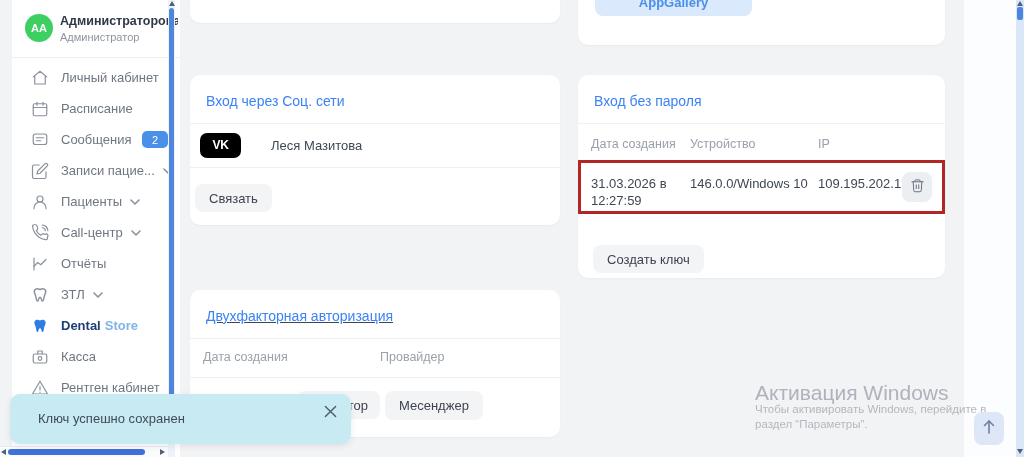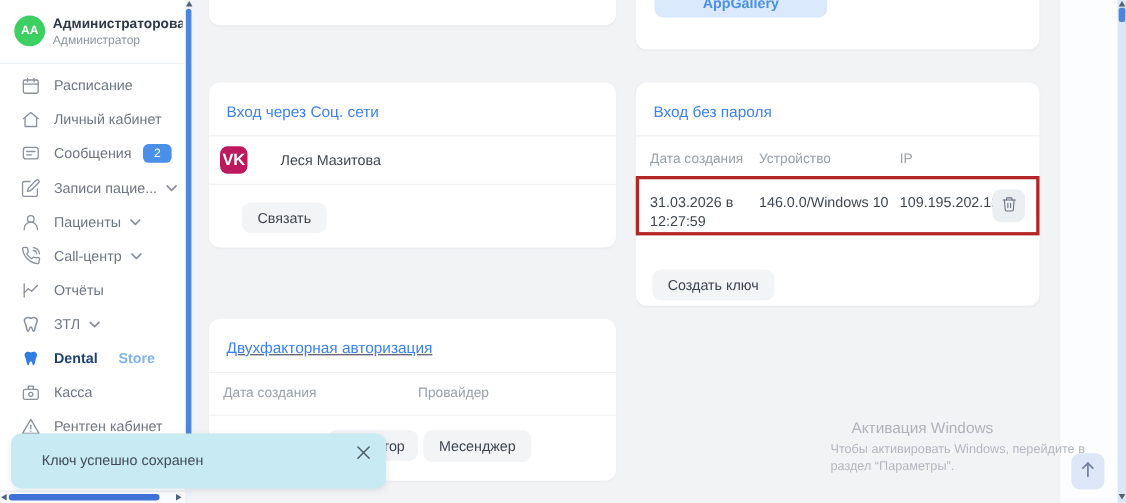--- a/index.html
+++ b/index.html
@@ -1,104 +1,104 @@
 <!DOCTYPE html>
 <html><head>
 <meta charset="utf-8">
 <style>
   html,body{margin:0;padding:0;}
   body{width:1024px;height:457px;overflow:hidden;background:#f2f3f5;
        font-family:"Liberation Sans",sans-serif;color:#3f4754;position:relative;}
   .abs{position:absolute;}
   
-  .sidebar{left:0;top:0;width:168px;height:457px;background:#fff;z-index:2;}
+  .sidebar{left:12px;top:0;width:168px;height:457px;background:#fff;z-index:2;}
   .user-head{position:absolute;left:0;top:0;width:168px;height:57px;border-bottom:1px solid #edf0f3;}
   .avatar{position:absolute;left:13px;top:14px;width:28px;height:28px;border-radius:50%;
           background:#3ecf63;color:#fff;font-size:11px;font-weight:700;
           display:flex;align-items:center;justify-content:center;}
   .u-name{position:absolute;left:48px;top:14px;width:118px;font-size:12.5px;font-weight:700;
           color:#2f3846;white-space:nowrap;overflow:hidden;}
   .u-role{position:absolute;left:48px;top:31px;font-size:11px;color:#8e95a0;}
   .menu{position:absolute;left:0;top:62px;width:168px;}
   .mi{height:31px;display:flex;align-items:center;padding-left:19px;font-size:13px;
       color:#6f7683;cursor:pointer;position:relative;}
   .mi .ig{width:18px;height:18px;margin-right:12px;flex:0 0 18px;display:flex;align-items:center;justify-content:center;}
   .chev{margin-left:8px;}
   .badge{position:absolute;right:12px;top:7px;min-width:18px;height:17px;border-radius:5px;
          background:#4a8fe8;color:#fff;font-size:11px;display:flex;align-items:center;justify-content:center;padding:0 4px;}
   .mi.store{font-weight:700;}
   .store .lbl1{color:#1d3f73;}
-  .store .lbl2{color:#7fb5ea;margin-left:19px;text-align:center;}
+  .store .lbl2{color:#7fb5ea;margin-left:4px;text-align:center;}
   svg.ic{stroke:#8a919c;fill:none;stroke-width:1.6;stroke-linecap:round;stroke-linejoin:round;}
   
   .sb-vtrack{left:168px;top:0;width:7px;height:457px;background:#eef3fa;z-index:3;}
   .sb-vthumb{left:169px;top:8px;width:5px;height:424px;background:#4f86dd;border-radius:3px;z-index:4;}
   .tri{width:0;height:0;z-index:5;}
   .sb-htrack{left:0;top:446px;width:168px;height:11px;background:#fafbfc;border-top:1px solid #e7ebef;z-index:3;}
   .sb-hthumb{left:8px;top:449px;width:137px;height:6px;background:#3f72d9;border-radius:3px;z-index:4;}
   
   .card{position:absolute;background:#fff;border-radius:10px;box-shadow:0 1px 2px rgba(16,24,40,.04);}
   .card-h{font-size:14px;color:#3b82f6;padding:18px 16px 14px 16px;}
   .divider{height:1px;background:#eef0f2;}
   .btn{display:inline-flex;align-items:center;justify-content:center;background:#f3f4f6;
        border:none;border-radius:8px;font-size:13px;color:#3d4450;cursor:pointer;
        font-family:"Liberation Sans",sans-serif;padding:0 14px;height:28px;}
   .colhead{font-size:12.5px;color:#9aa1ab;}
   .cell{font-size:13px;color:#3f4754;line-height:17px;}
-  .vk{width:25px;height:25px;border-radius:7px;background:#be185d;color:#fff;font-size:15px;
+  .vk{width:41px;height:25px;border-radius:7px;background:#000000;color:#fff;font-size:12px;
       font-weight:800;display:flex;align-items:center;justify-content:center;letter-spacing:-.3px;}
   .redrow{position:absolute;left:0;right:0;border:3px solid #b22626;border-radius:0;}
   .trashbtn{position:absolute;width:30px;height:30px;background:#eceff2;border-radius:8px;border:none;
             display:flex;align-items:center;justify-content:center;cursor:pointer;}
   
   .toast{left:10px;top:394px;width:341px;height:50px;background:#c7eaf3;border-radius:10px;z-index:20;
          box-shadow:0 2px 6px rgba(30,60,80,.10);}
   .toast-msg{position:absolute;left:28px;top:17px;font-size:13px;color:#3f4b55;}
   .toast-x{position:absolute;right:12px;top:10px;width:18px;height:18px;background:none;border:none;
            cursor:pointer;display:flex;align-items:center;justify-content:center;padding:0;}
   
   .rail{left:964px;top:0;width:52px;height:457px;background:#fcfdfe;z-index:1;}
   .far-track{left:1016px;top:0;width:8px;height:457px;background:#d9e7f8;z-index:3;}
   .far-thumb{left:1017px;top:7px;width:6px;height:13px;background:#4a86e0;border-radius:2px;z-index:4;}
   
-  .wm-title{left:755px;top:381px;font-size:14px;color:#aeb3bb;z-index:1;margin-left:19px;}
+  .wm-title{left:755px;top:381px;font-size:21px;color:#aeb3bb;z-index:1;}
   .wm-line{left:755px;font-size:11.5px;color:#b3b8bf;z-index:1;}
   .upbtn{left:974px;top:412px;width:30px;height:33px;background:#dde7f7;border:none;border-radius:8px;
          z-index:6;cursor:pointer;display:flex;align-items:center;justify-content:center;}
   .appg{position:absolute;left:17px;top:48px;width:157px;height:28px;background:#dbe9fc;border:none;
         border-radius:8px;color:#4a90e8;font-size:13px;font-weight:600;cursor:pointer;
         font-family:"Liberation Sans",sans-serif;}
 </style>
 </head>
 <body>
 
 <div class="abs sidebar">
   <div class="user-head">
     <div class="avatar">AA</div>
     <div class="u-name">Администраторова1 А</div>
     <div class="u-role">Администратор</div>
   </div>
   <div class="menu">
     <div class="mi">
       <span class="ig">
           <svg class="ic" width="18" height="18" viewBox="0 0 24 24">
+            <path d="M3 10.5 12 3l9 7.5"></path>
+            <path d="M5 9.5V20h14V9.5"></path>
+          </svg>
+        </span>
+      <span>Личный кабинет</span>
+    </div>
+    <div class="mi">
+      <span class="ig">
+          <svg class="ic" width="18" height="18" viewBox="0 0 24 24">
             <rect x="3" y="5" width="18" height="16" rx="2"></rect>
             <path d="M16 3v4M8 3v4M3 10h18"></path>
           </svg>
         </span>
       <span>Расписание</span>
-    </div>
-    <div class="mi">
-      <span class="ig">
-          <svg class="ic" width="18" height="18" viewBox="0 0 24 24">
-            <path d="M3 10.5 12 3l9 7.5"></path>
-            <path d="M5 9.5V20h14V9.5"></path>
-          </svg>
-        </span>
-      <span>Личный кабинет</span>
     </div>
     <div class="mi">
       <span class="ig">
           <svg class="ic" width="18" height="18" viewBox="0 0 24 24">
             <rect x="3" y="4" width="18" height="14" rx="3"></rect>
             <path d="M7 9h10M7 13h6"></path>
           </svg>
         </span>
       <span>Сообщения</span>
       <span class="badge">2</span>
@@ -206,21 +206,21 @@
 </div>
 
 <div class="card" style="left:190px;top:75px;width:370px;height:150px;">
   <div class="card-h">Вход через Соц. сети</div>
   <div class="divider" style="position:absolute;left:0;right:0;top:48px;"></div>
   <div style="position:absolute;left:10px;top:55px;height:30px;display:flex;align-items:center;">
     <span class="vk">VK</span>
     <span class="cell" style="margin-left:30px;">Леся Мазитова</span>
   </div>
   <div class="divider" style="position:absolute;left:0;right:0;top:92px;"></div>
-  <button class="btn" style="position:absolute;left:30px;top:109px;text-align:center;">Связать</button>
+  <button class="btn" style="position:absolute;left:5px;top:109px;text-align:center;">Связать</button>
 </div>
 
 <div class="card" style="left:578px;top:75px;width:367px;height:203px;">
   <div class="card-h">Вход без пароля</div>
   <div class="divider" style="position:absolute;left:0;right:0;top:48px;"></div>
   <div class="colhead" style="position:absolute;left:13px;top:62px;">Дата создания</div>
   <div class="colhead" style="position:absolute;left:112px;top:62px;">Устройство</div>
   <div class="colhead" style="position:absolute;left:240px;top:62px;">IP</div>
   <div class="redrow" style="top:85px;height:48px;">
     <div class="cell" style="position:absolute;left:10px;top:12px;">

